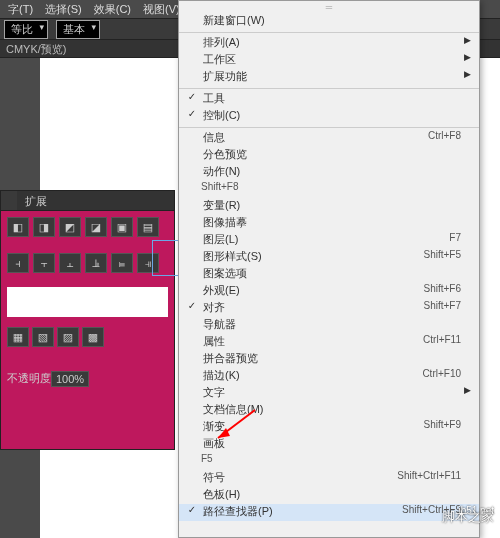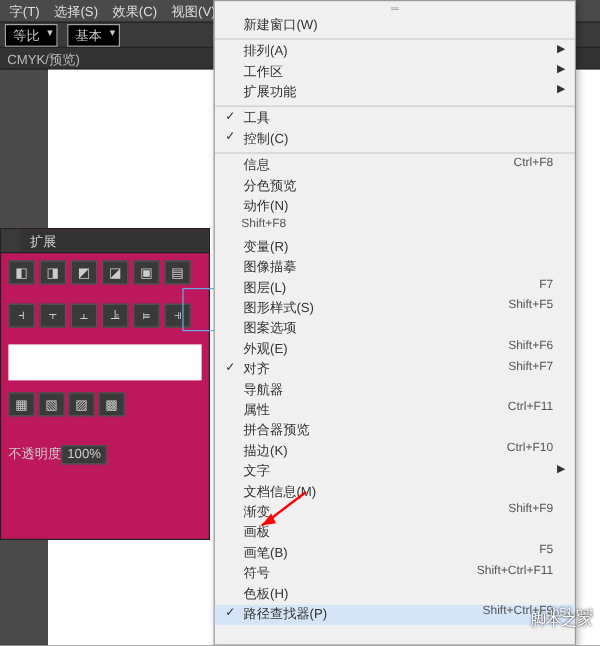--- a/index.html
+++ b/index.html
@@ -239,21 +239,20 @@
         <span class="sub"></span>
       </li>
       <li>
         <span class="chk"></span>
         <span class="lbl">画板</span>
         <span class="shc"></span>
         <span class="sub"></span>
       </li>
       <li>
         <span class="chk"></span>
-        <span class="lbl">画笔(B)</span>
         <span class="shc">F5</span>
         <span class="sub"></span>
       </li>
       <li>
         <span class="chk"></span>
         <span class="lbl">符号</span>
         <span class="shc">Shift+Ctrl+F11</span>
         <span class="sub"></span>
       </li>
       <li>

